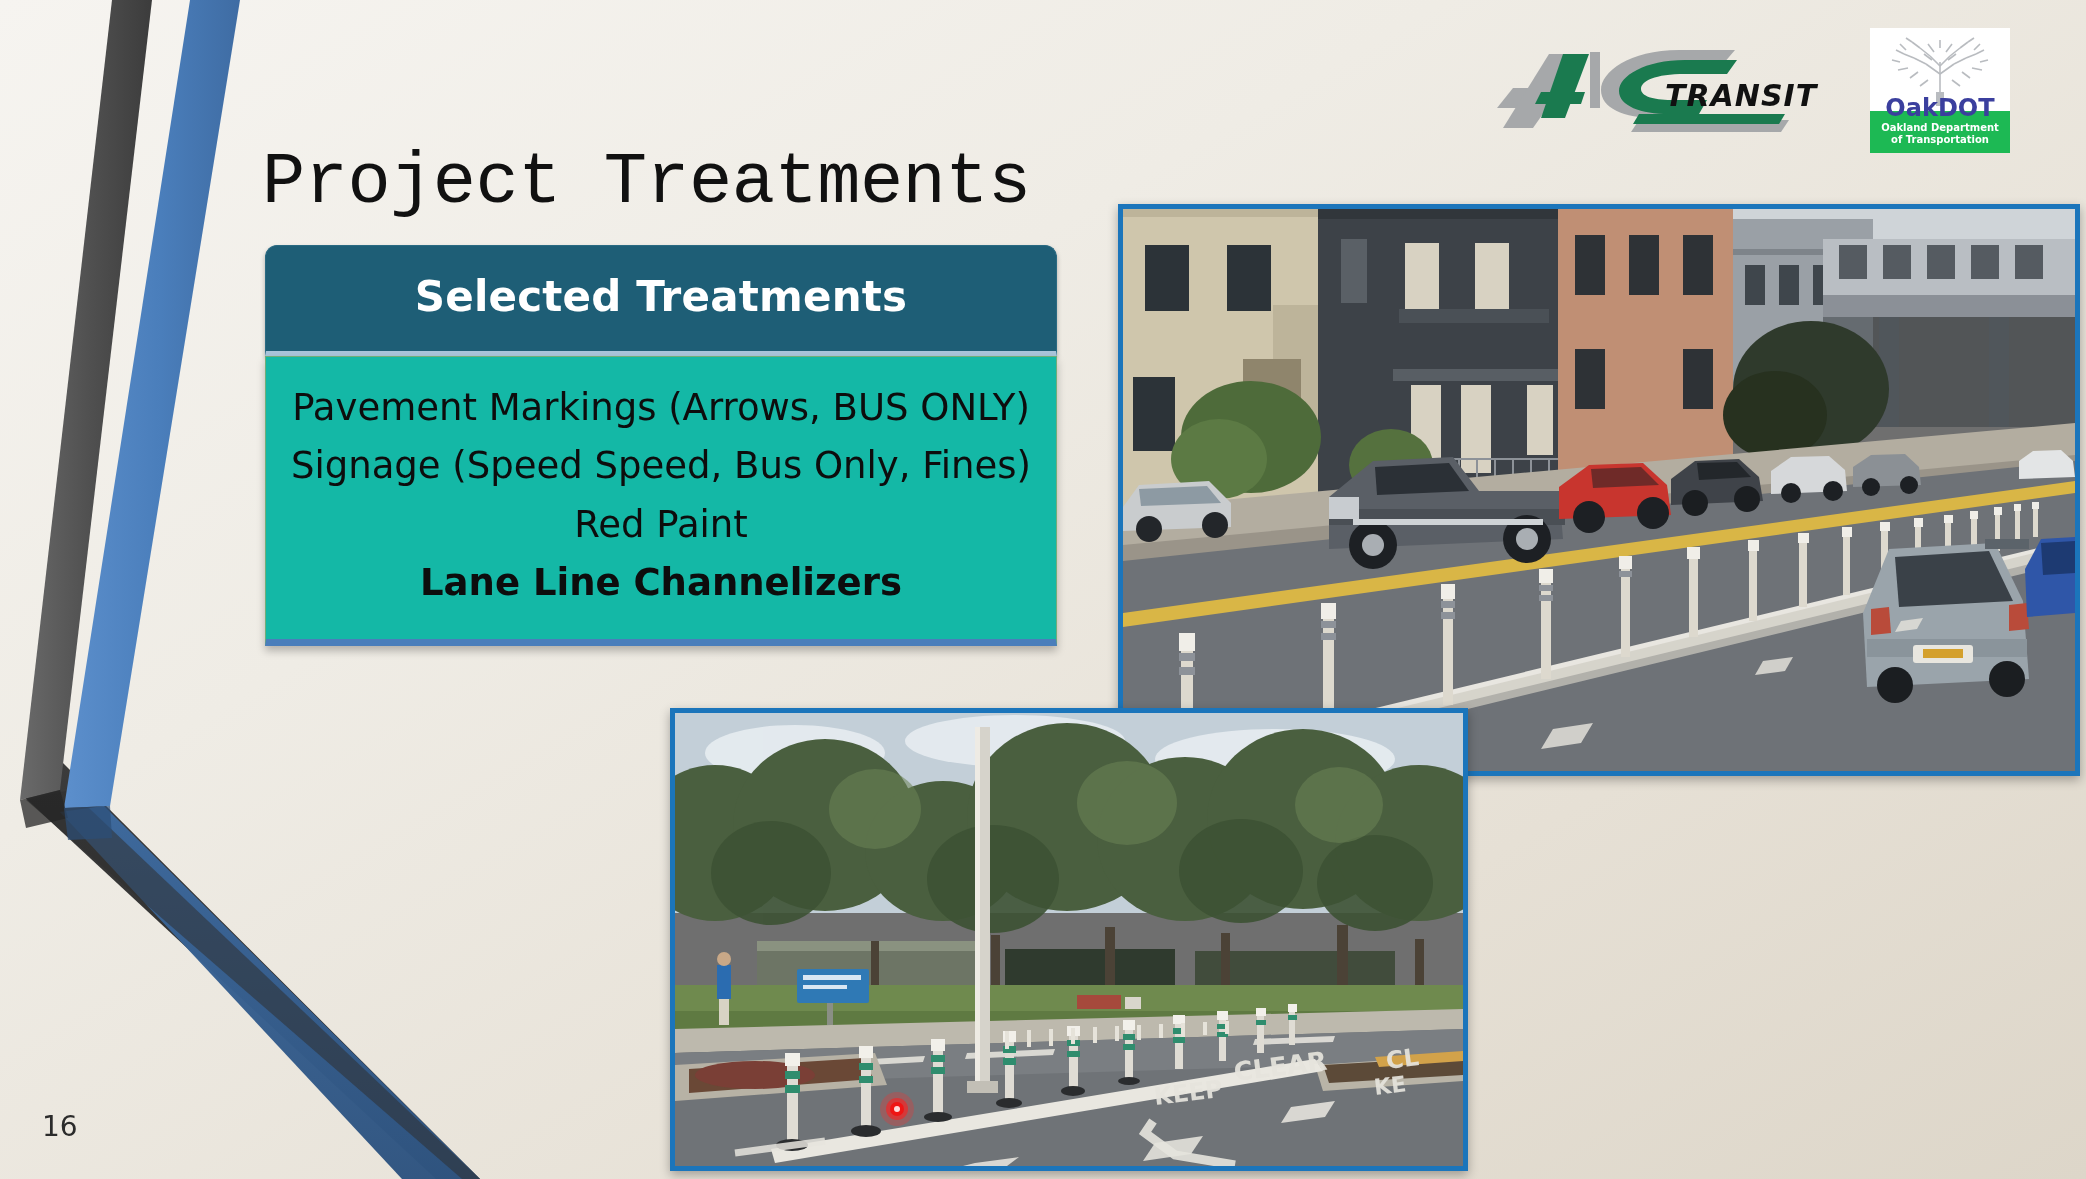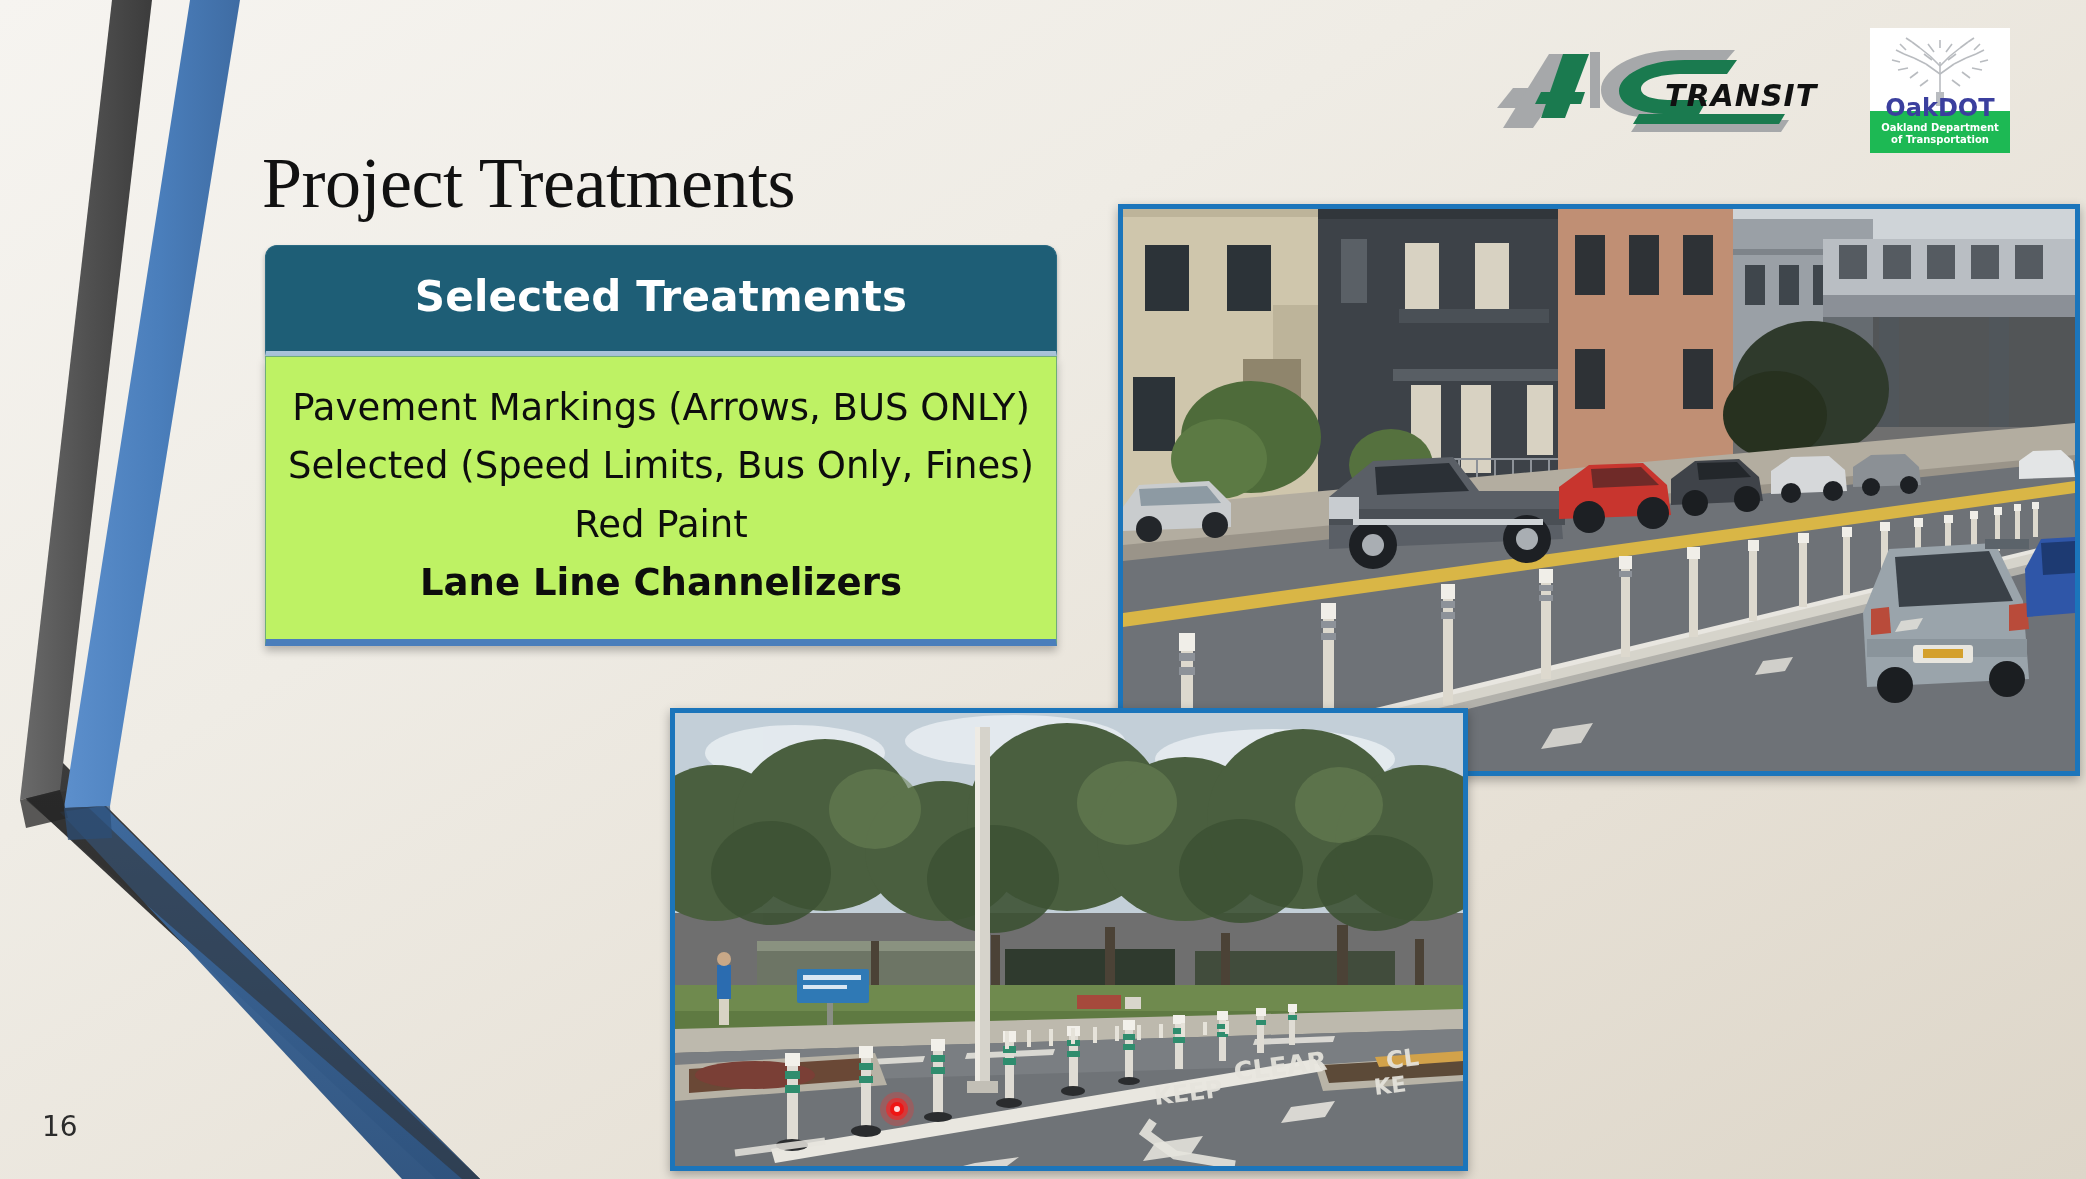--- a/index.html
+++ b/index.html
@@ -11,40 +11,40 @@
   }
 
   
   #ribbons { position:absolute; left:0; top:0; width:480px; height:1179px; }
 
   
   #slide-title {
     position:absolute; left:262px; top:142px;
     font-size:72px; font-weight:400; color:#111;
     letter-spacing:-0.5px; white-space:nowrap;
-    font-family:Liberation Serif, serif;
+    font-family:Liberation Mono, monospace;
   }
 
   
   #treatments-card { position:absolute; left:265px; top:245px; width:792px; }
   #treatments-header {
     background:#1e5e76;
     border-top-left-radius:12px; border-top-right-radius:12px;
     border:1px solid #2a6a82;
     border-bottom:5px solid #a9c4da;
     padding:26px 0 30px;
     text-align:center;
     box-shadow:0 3px 5px rgba(0,0,0,.28);
   }
   #treatments-header-title {
     color:#ffffff; font-size:42px; font-weight:bold;
     font-family:"DejaVu Sans", sans-serif; letter-spacing:.2px;
   }
   #treatments-body {
-    background:#bef264;
+    background:#14b8a6;
     border:1px solid #6fae79;
     border-bottom:7px solid #4a7ebb;
     padding:22px 10px 26px;
     text-align:center;
     box-shadow:0 5px 8px rgba(0,0,0,.25);
   }
   .treatment-item {
     font-size:37px; color:#0d0d0d; line-height:1.2;
     padding:7px 0; font-family:"DejaVu Sans", sans-serif;
   }
@@ -112,21 +112,21 @@
 </svg>
 
 <div id="slide-title">Project Treatments</div>
 
 <div id="treatments-card">
   <div id="treatments-header">
     <div id="treatments-header-title">Selected Treatments</div>
   </div>
   <div id="treatments-body">
     <div class="treatment-item">Pavement Markings (Arrows, BUS ONLY)</div>
-    <div class="treatment-item">Selected (Speed Limits, Bus Only, Fines)</div>
+    <div class="treatment-item">Signage (Speed Speed, Bus Only, Fines)</div>
     <div class="treatment-item">Red Paint</div>
     <div class="treatment-item bold">Lane Line Channelizers</div>
   </div>
 </div>
 
 <div id="page-number">16</div>
 
 <svg id="ac-transit-logo" viewBox="0 0 330 90">
 
   <path d="M8 66 L46 66 L62 46 L24 46 Z" fill="#a6a8aa"></path>

